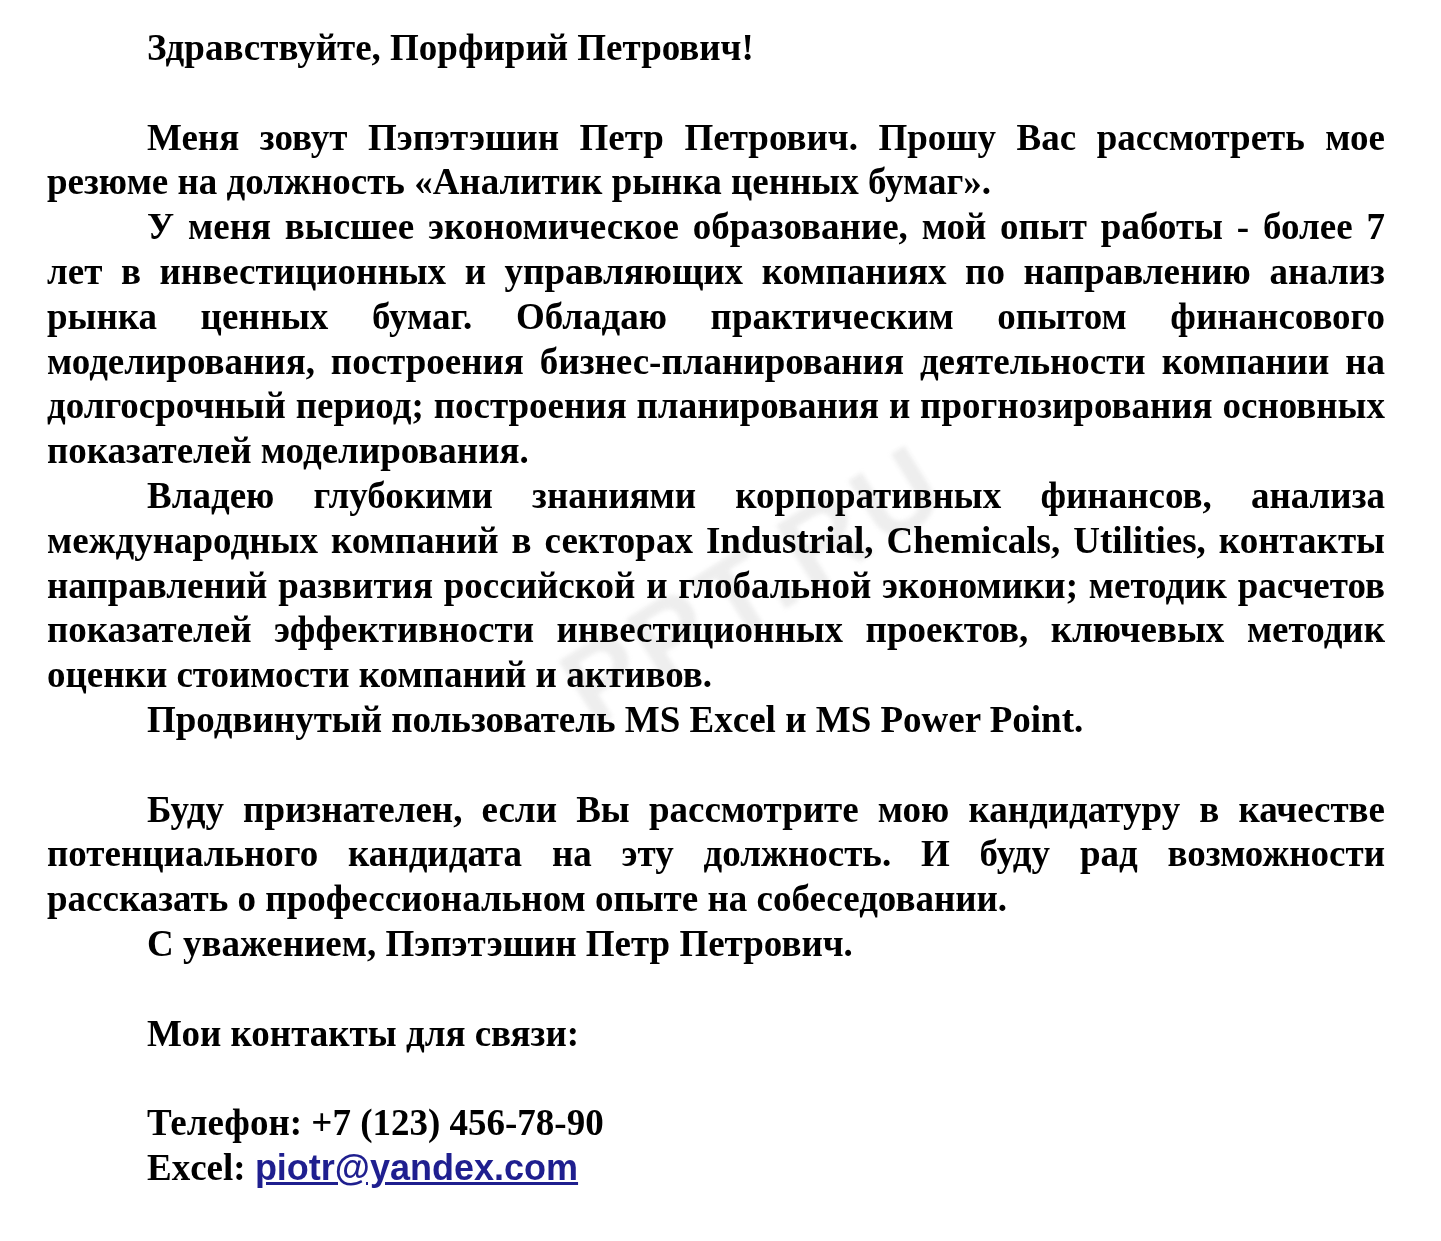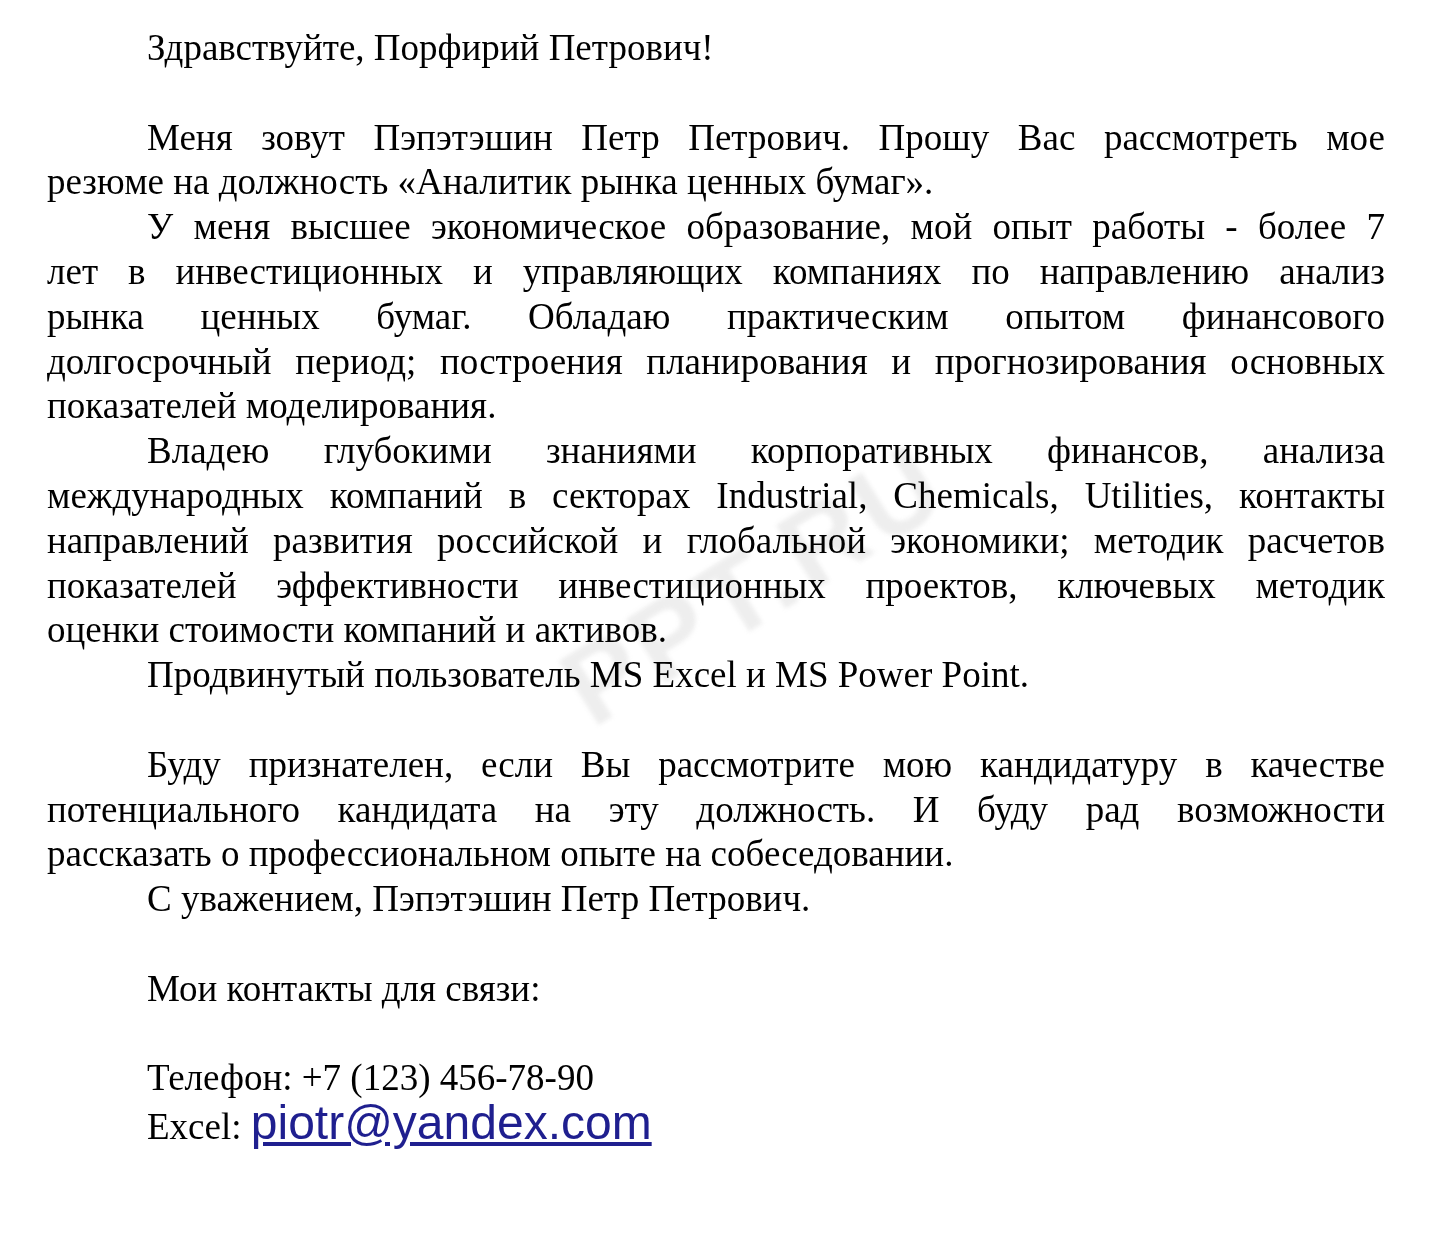--- a/index.html
+++ b/index.html
@@ -2,25 +2,25 @@
 <html><head>
 <meta charset="utf-8">
 <style>
   html, body { margin: 0; padding: 0; background: #ffffff; }
   body { width: 1441px; height: 1241px; position: relative; overflow: hidden; }
   .page {
     position: absolute; left: 47px; top: 26px; width: 1338px;
     font-family: "Liberation Serif", "DejaVu Serif", serif;
     font-size: 37px; line-height: 44.8px; color: #000;
   }
-  .line { display: block; height: 44.8px; white-space: nowrap; transform-origin: left top; }
+  .line { display: block; height: 44.8px; white-space: nowrap; transform-origin: left top; font-weight: bold; }
   .ind { padding-left: 100px; }
   .just { text-align: justify; text-align-last: justify; white-space: normal; }
   .blank { height: 44.8px; }
-  .email-link { color: #1f1f8f; text-decoration: underline; font-family: "Liberation Sans", "DejaVu Sans", sans-serif; font-size: 48px; }
+  .email-link { color: #1f1f8f; text-decoration: underline; font-family: "Liberation Sans", "DejaVu Sans", sans-serif; font-size: 36px; }
   .watermark {
     position: absolute; left: 540px; top: 520px; font-family: "Liberation Sans", sans-serif;
     font-size: 110px; font-weight: bold; color: rgba(160,160,160,0.18);
     transform: rotate(-32deg); pointer-events: none; filter: blur(2px); letter-spacing: 6px;
   }
 </style>
 </head>
 <body>
 
 <div class="watermark">PPT.RU</div>
@@ -31,20 +31,21 @@
 
   <div>
     <span class="line ind just">Меня зовут Пэпэтэшин Петр Петрович. Прошу Вас рассмотреть мое</span>
     <span class="line">резюме на должность «Аналитик рынка ценных бумаг».</span>
   </div>
 
   <div>
     <span class="line ind just">У меня высшее экономическое образование, мой опыт работы - более 7</span>
     <span class="line just">лет в инвестиционных и управляющих компаниях по направлению анализ</span>
     <span class="line just">рынка ценных бумаг. Обладаю практическим опытом финансового</span>
+    <span class="line just">моделирования, построения бизнес-планирования деятельности компании на</span>
     <span class="line just">долгосрочный период; построения планирования и прогнозирования основных</span>
     <span class="line">показателей моделирования.</span>
   </div>
 
   <div>
     <span class="line ind just">Владею глубокими знаниями корпоративных финансов, анализа</span>
     <span class="line just">международных компаний в секторах Industrial, Chemicals, Utilities, контакты</span>
     <span class="line just">направлений развития российской и глобальной экономики; методик расчетов</span>
     <span class="line just">показателей эффективности инвестиционных проектов, ключевых методик</span>
     <span class="line">оценки стоимости компаний и активов.</span>

